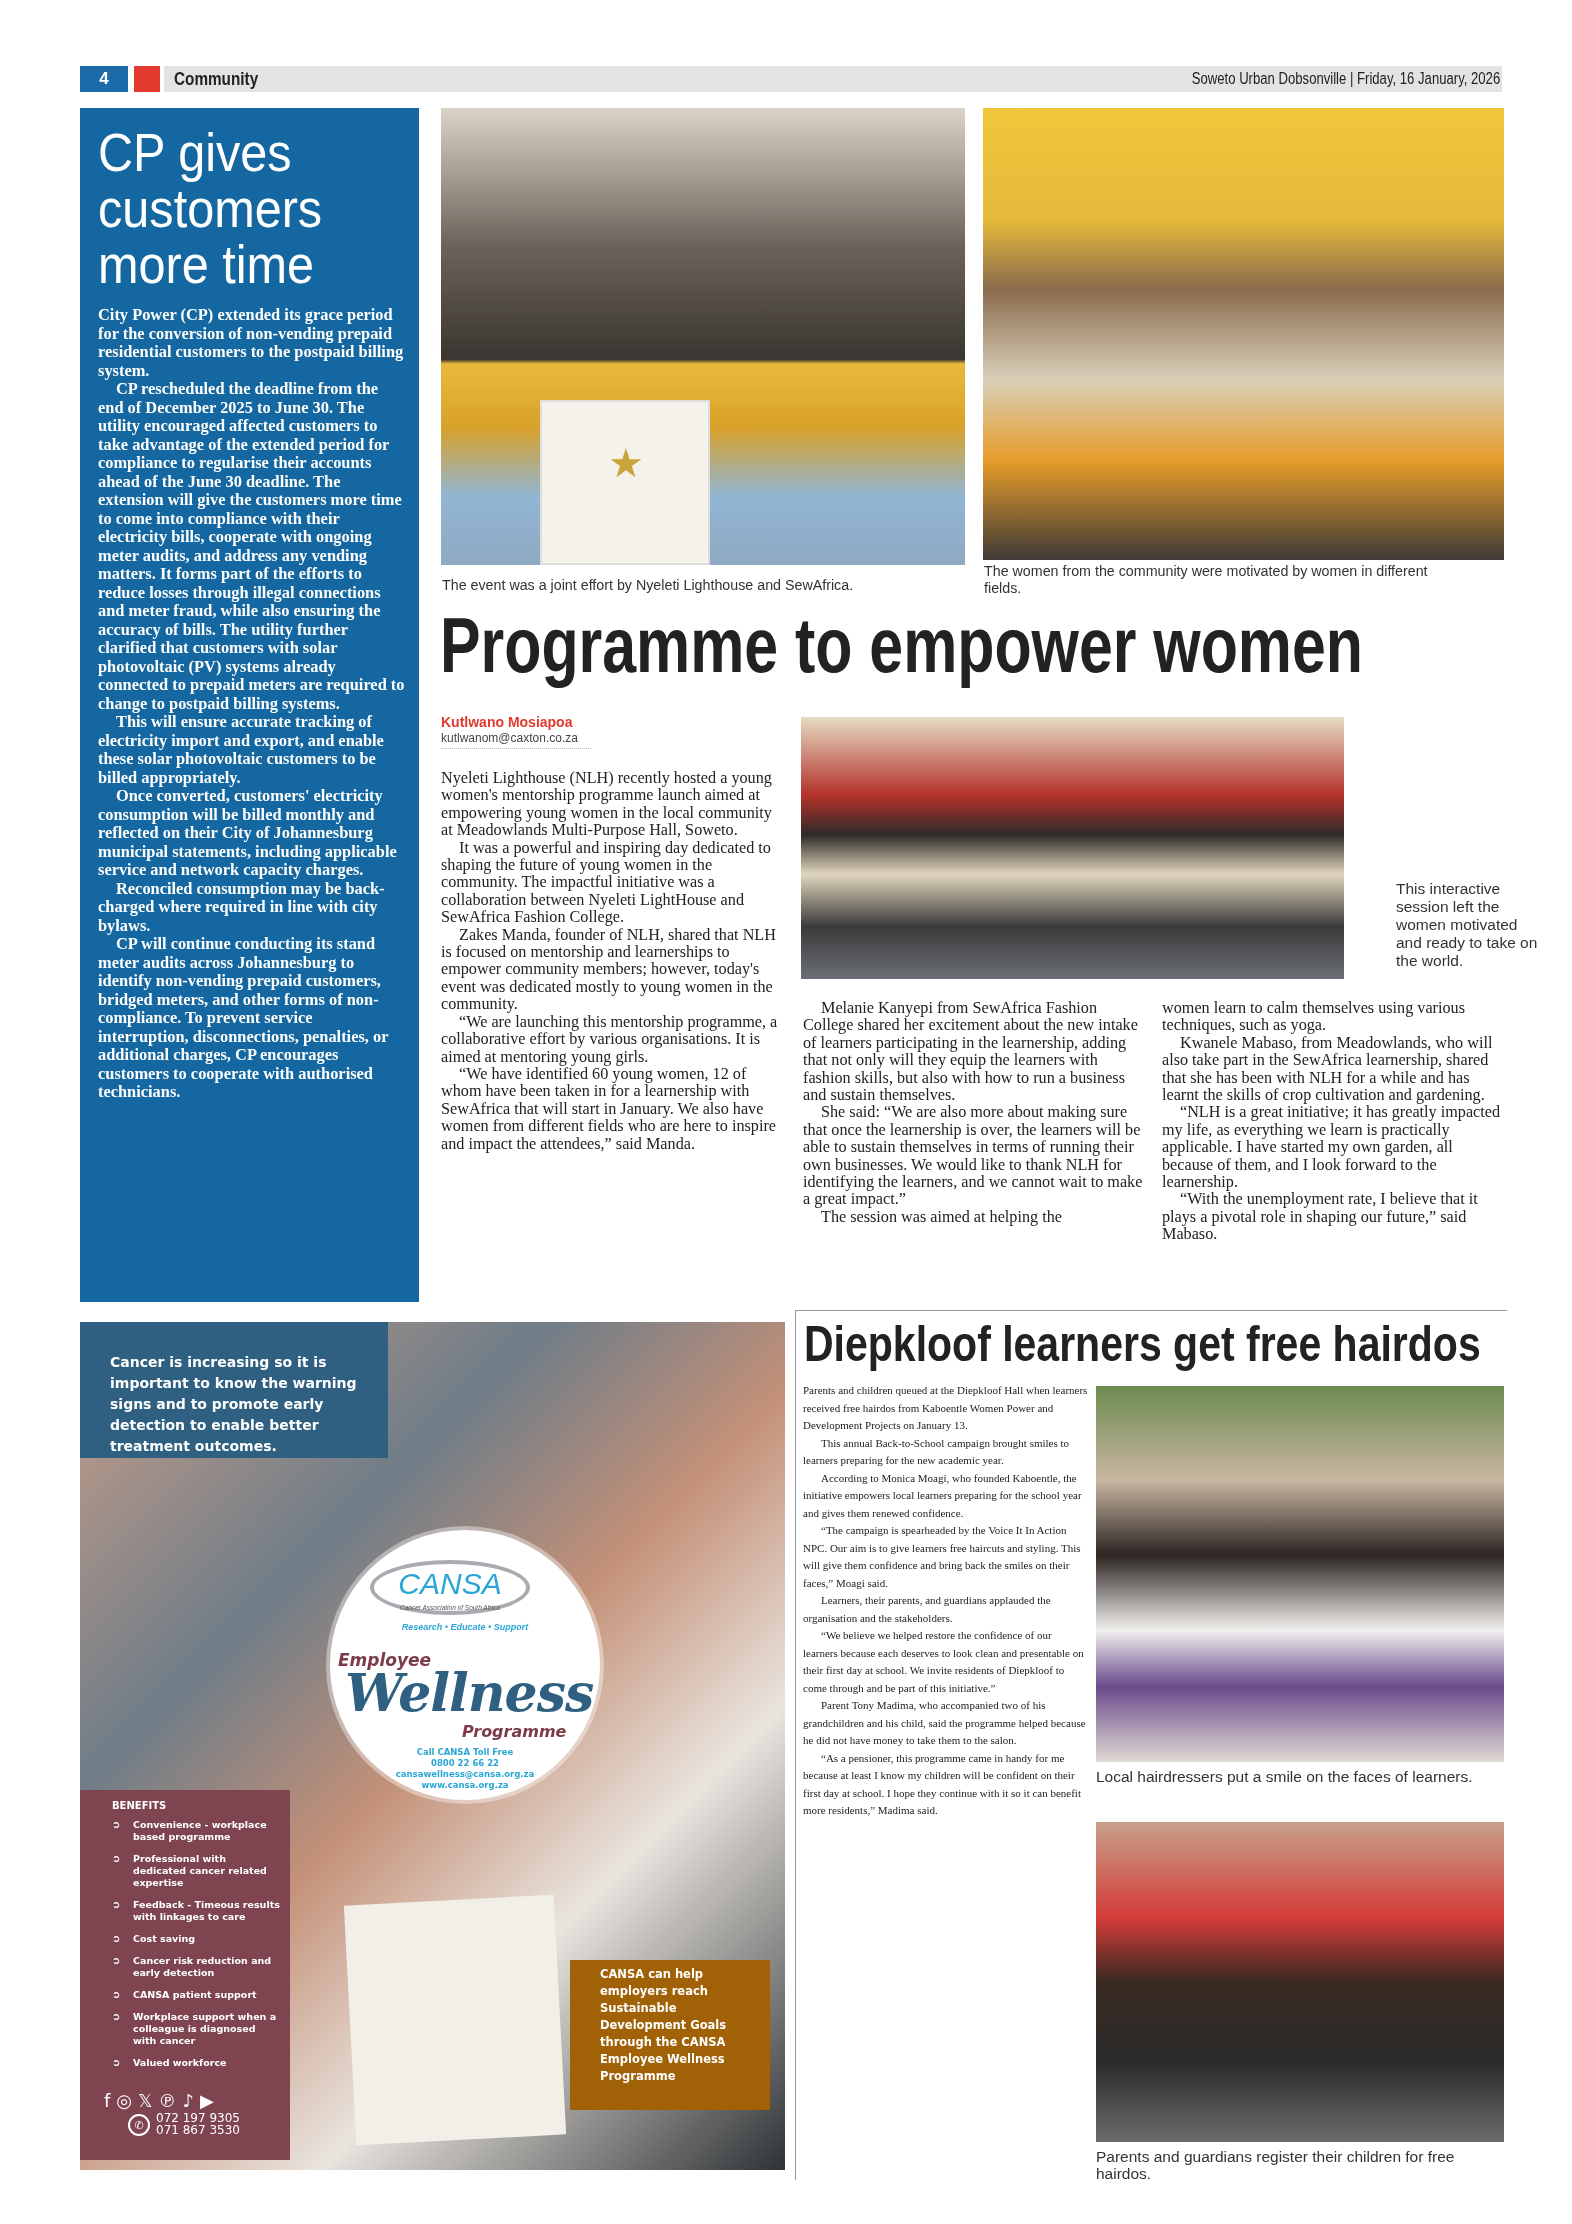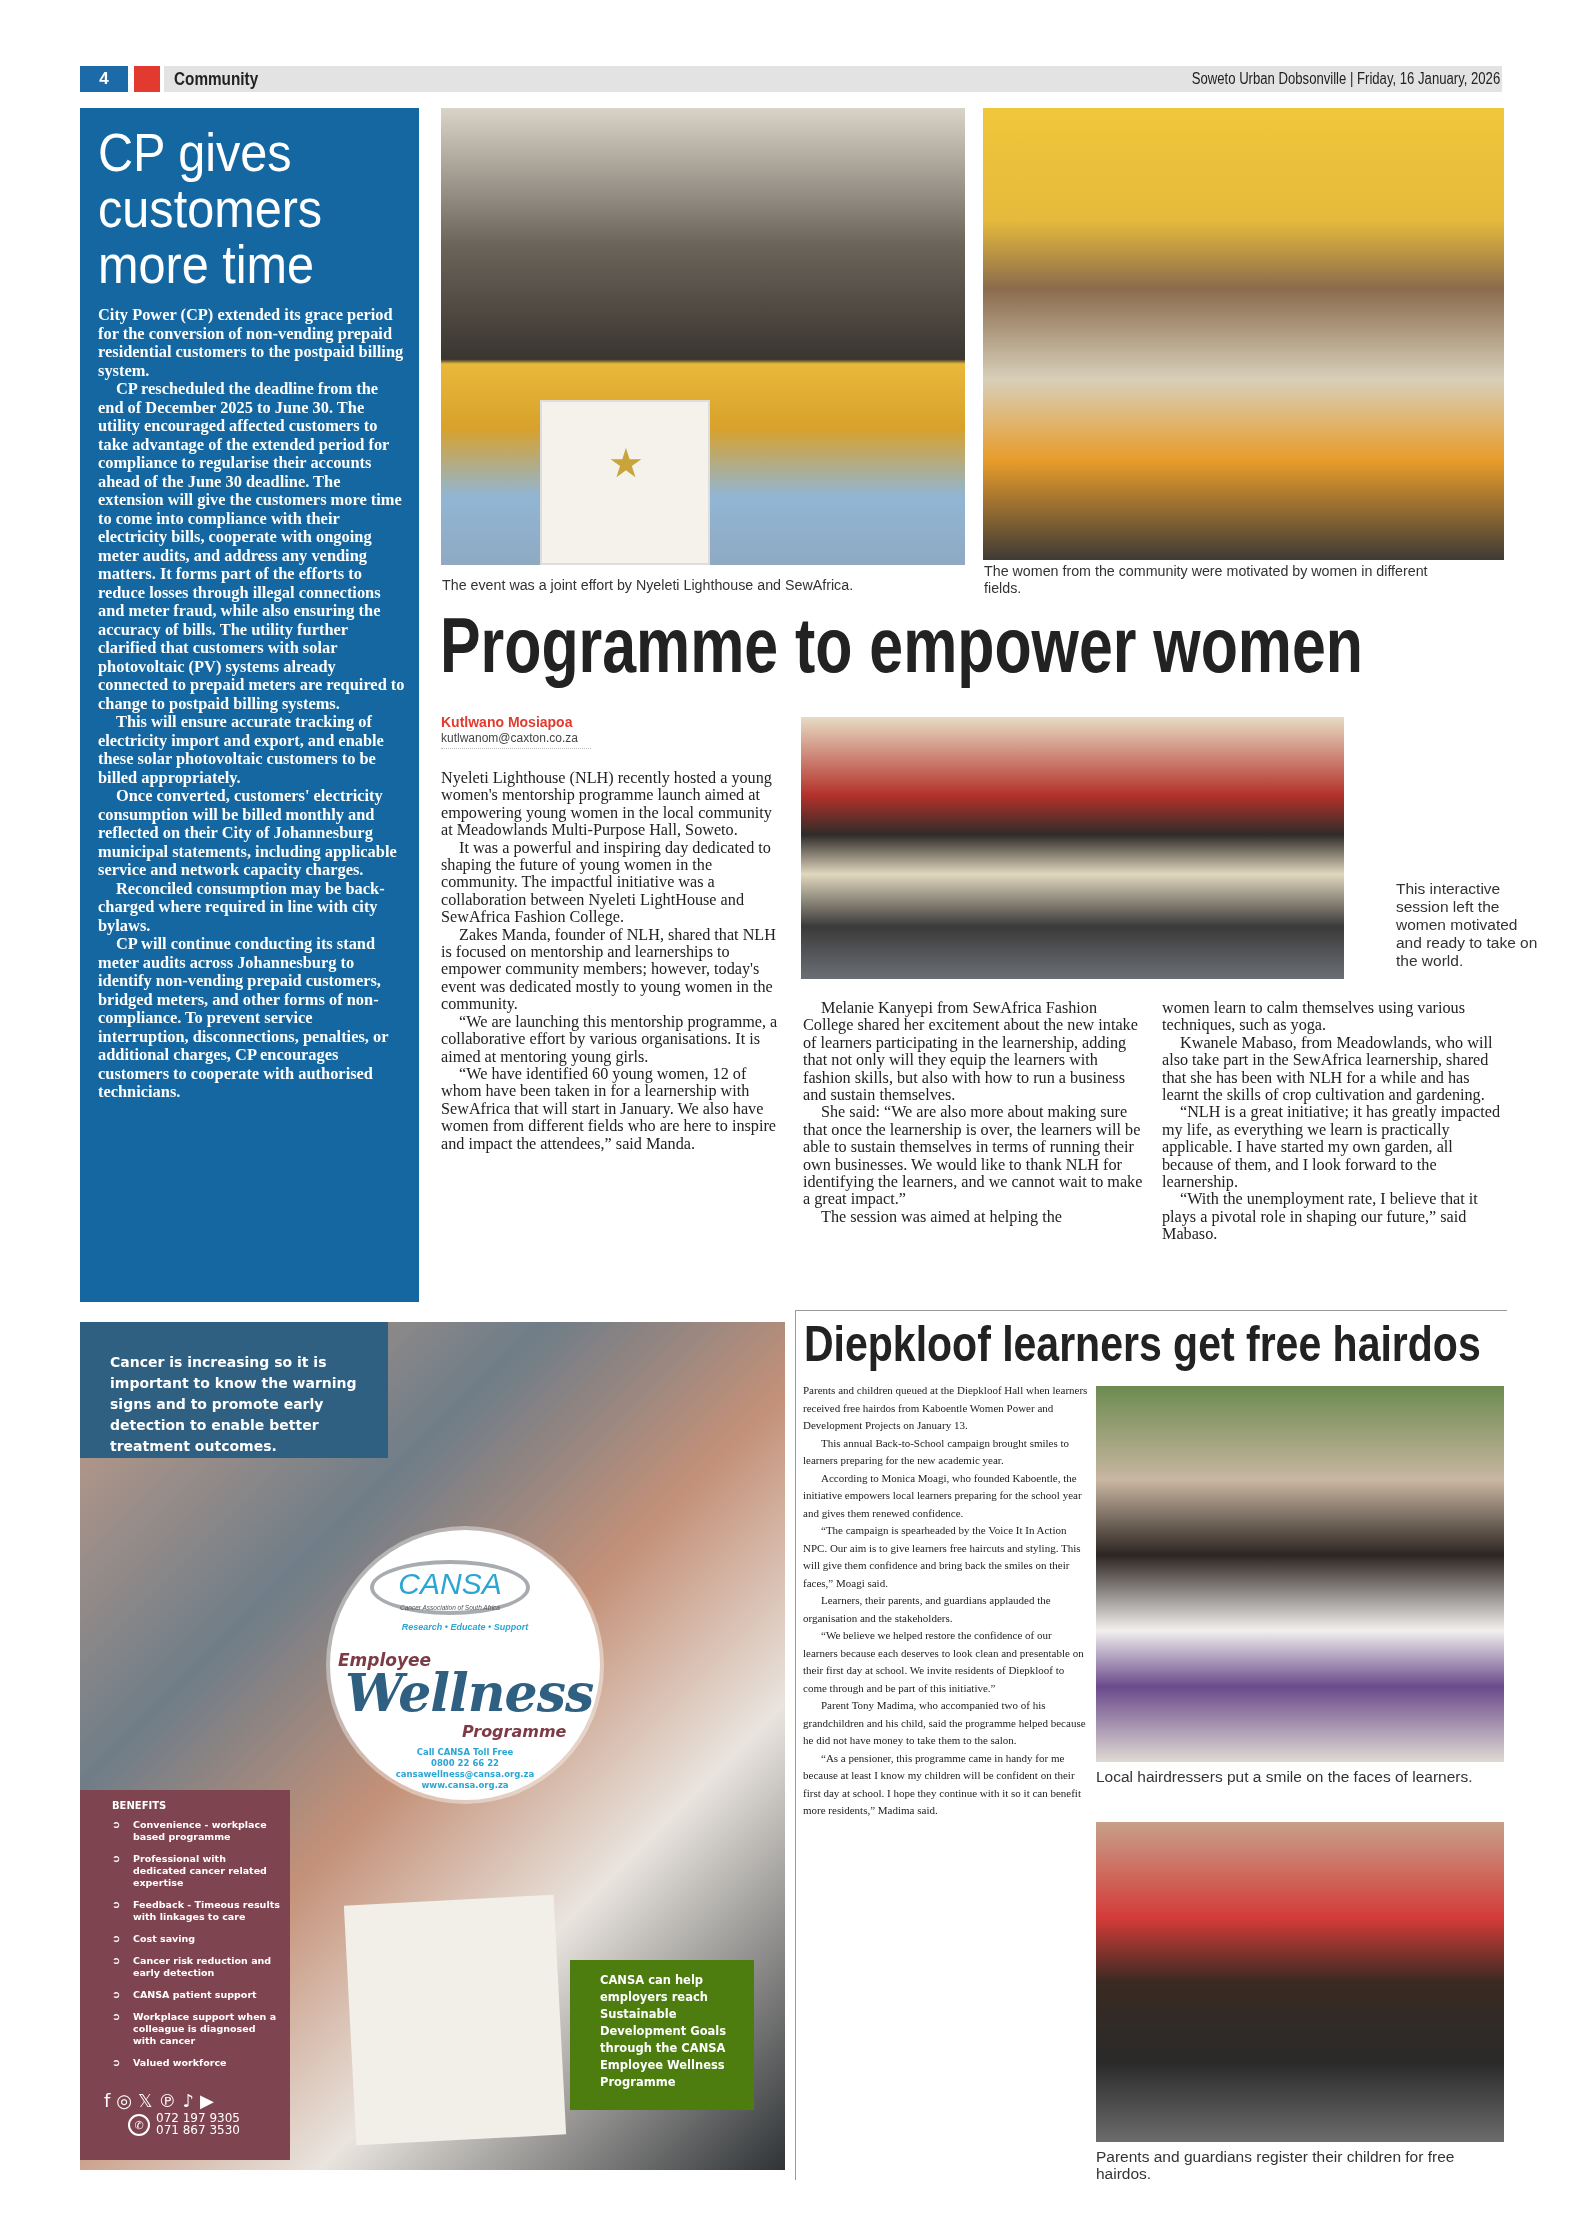--- a/index.html
+++ b/index.html
@@ -67,21 +67,21 @@
   .ew-wellness { left: 345px; top: 1662px; font-family: "DejaVu Serif", serif; font-style: italic; font-weight: bold; font-size: 52px; color: #2f6081; letter-spacing: -1px; }
   .ew-programme { left: 462px; top: 1722px; font-family: "DejaVu Sans", sans-serif; font-weight: bold; font-style: italic; font-size: 16px; color: #7d3b46; }
   .ew-contact { left: 345px; top: 1747px; width: 240px; text-align: center; font-family: "DejaVu Sans", sans-serif; font-weight: bold; font-size: 8.5px; line-height: 11px; color: #2aa6d4; }
   .benefits { left: 80px; top: 1790px; width: 210px; height: 370px; background: #7e4550; color: #fff; padding: 10px 10px 0 32px; font-family: "DejaVu Sans", sans-serif; }
   .benefits h4 { font-size: 10px; font-weight: bold; margin-bottom: 8px; }
   .benefits li { list-style: none; font-size: 9.5px; line-height: 12px; font-weight: bold; margin-bottom: 10px; position: relative; padding-left: 21px; }
   .benefits li .bullet { position: absolute; left: 0; top: 0; font-size: 10px; }
   .social { left: 104px; top: 2090px; color: #fff; font-size: 18px; letter-spacing: 6px; font-family: "DejaVu Sans", sans-serif; }
   .wa-icon { left: 128px; top: 2114px; width: 22px; height: 22px; border: 2px solid #fff; border-radius: 50%; color: #fff; font-size: 11px; text-align: center; line-height: 18px; }
   .phones { left: 156px; top: 2112px; color: #fff; font-family: "DejaVu Sans", sans-serif; font-size: 12px; line-height: 12px; }
-  .ad-bottom { left: 570px; top: 1960px; width: 184px; height: 150px; background: #4d7c0f; color: #fff; padding: 12px 12px 0 30px; font-family: "DejaVu Sans", sans-serif; font-weight: bold; font-size: 11.5px; line-height: 17px; }
+  .ad-bottom { left: 570px; top: 1960px; width: 200px; height: 150px; background: #a16207; color: #fff; padding: 6px 12px 0 30px; font-family: "DejaVu Sans", sans-serif; font-weight: bold; font-size: 11.5px; line-height: 17px; }
   .chart-card { left: 350px; top: 1900px; width: 210px; height: 240px; background: #f1efe8; transform: rotate(-3deg); }
 </style>
 </head>
 <body>
 
 <div class="abs page-num">4</div>
 <div class="abs red-tab"></div>
 <div class="abs hdr-bar"></div>
 <div class="abs section">Community</div>
 <div class="abs dateline">Soweto Urban Dobsonville | Friday, 16 January, 2026</div>

